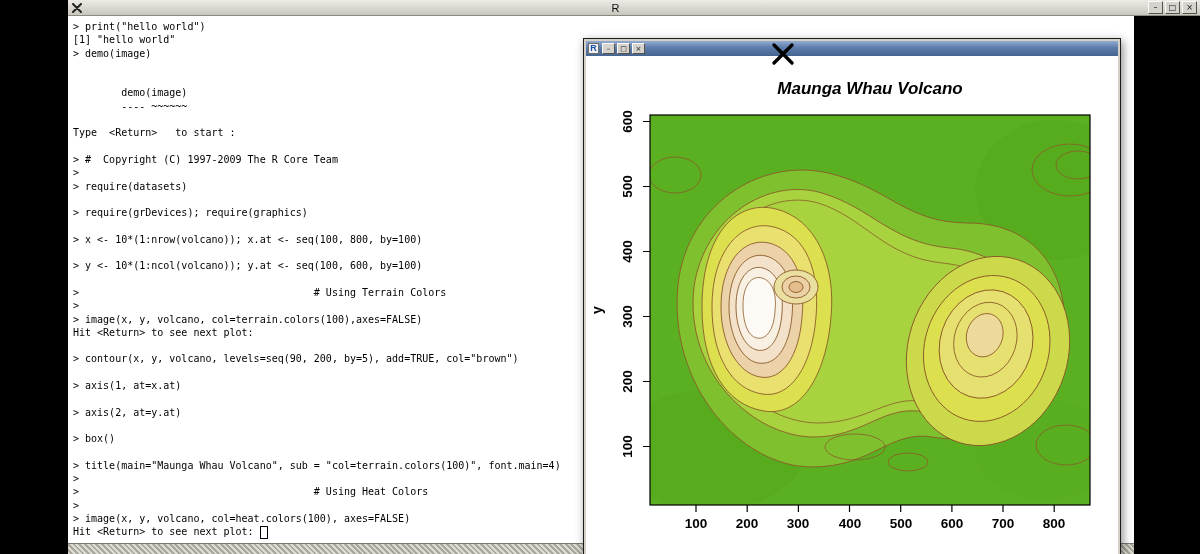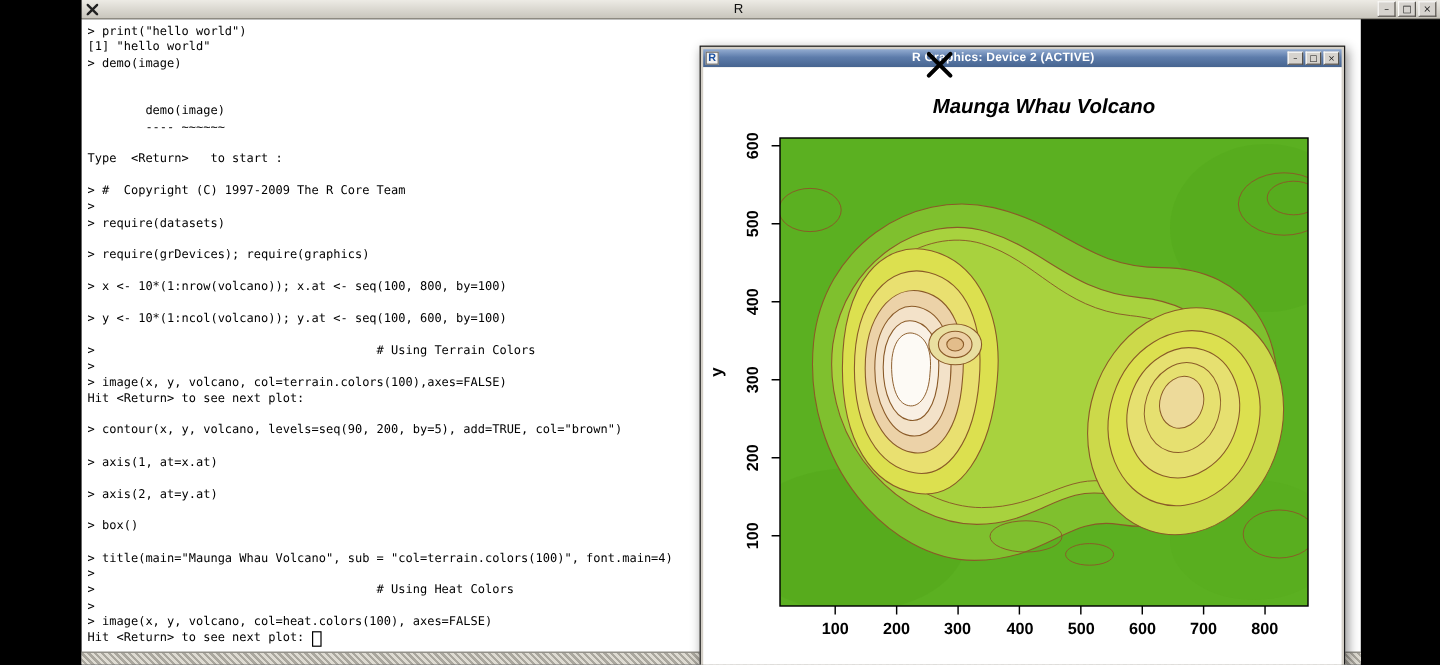--- a/index.html
+++ b/index.html
@@ -109,21 +109,20 @@
 &gt;
 &gt; image(x, y, volcano, col=heat.colors(100), axes=FALSE)
 Hit &lt;Return&gt; to see next plot: </pre>
     <span class="text-cursor"></span>
     <div class="hscrollbar"></div>
   </div>
 
   <div class="gwin">
     <div class="gwin-titlebar">
       <span class="gwin-icon">R</span>
-      <span class="gwin-title">R Graphics: Device 2 (ACTIVE)</span>
       <span class="win-controls">
         <button class="cbtn gbtn">–</button>
         <button class="cbtn gbtn">□</button>
         <button class="cbtn gbtn">×</button>
       </span>
     </div>
     <div class="gwin-client">
       <svg class="plot-svg" width="532" height="509" viewBox="0 0 532 509">
         <defs>
           <clipPath id="plotclip">

